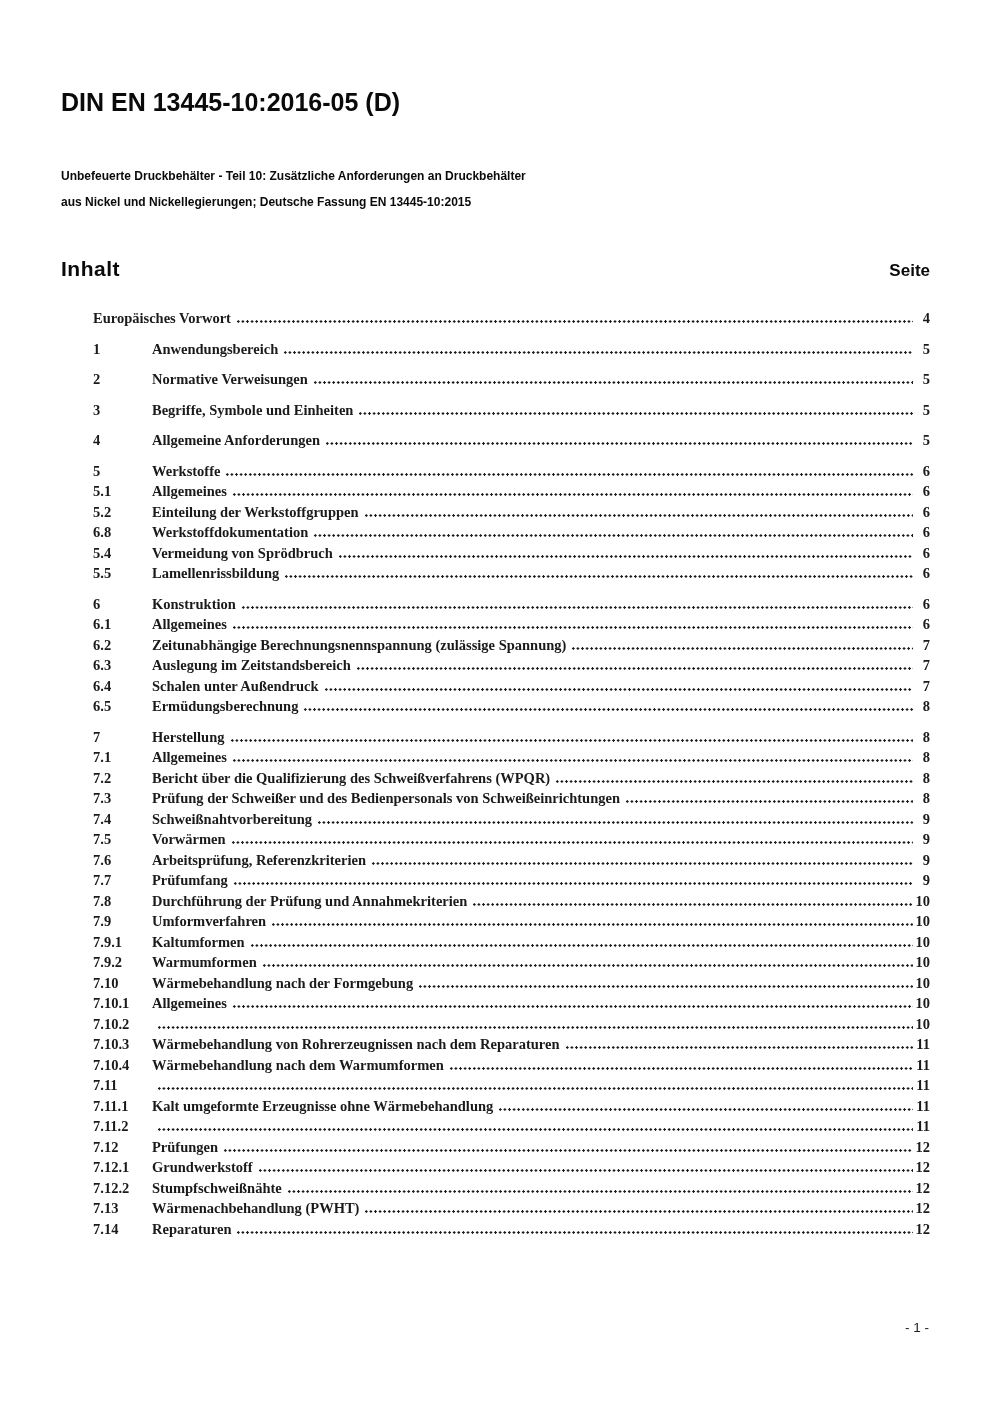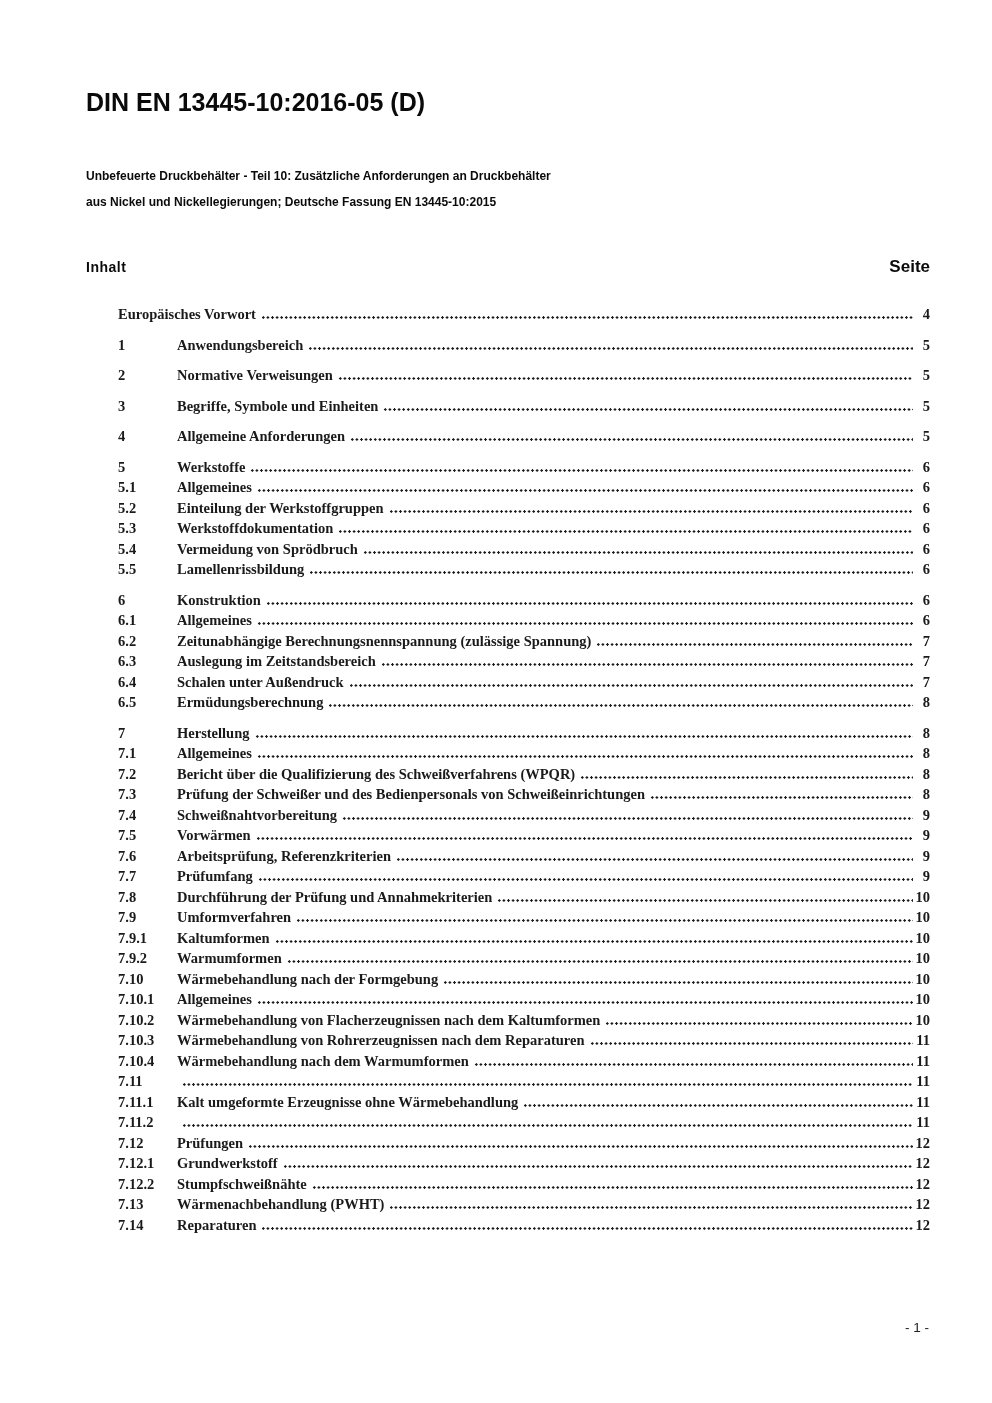--- a/index.html
+++ b/index.html
@@ -1,26 +1,26 @@
 <!DOCTYPE html>
 <html><head>
 <meta charset="utf-8">
 <style>
   * { margin: 0; padding: 0; box-sizing: border-box; }
   html, body { width: 992px; height: 1403px; background: #ffffff; }
   body { font-family: "Liberation Sans", sans-serif; color: #111; position: relative; overflow: hidden; }
 
-  .page { position: absolute; inset: 0; padding: 88px 62px 0 86px; }
+  .page { position: absolute; inset: 0; padding: 88px 62px 0 61px; }
 
   .doc-code { font-size: 25px; font-weight: bold; color: #0a0a0a; }
 
   .subtitle { margin-top: 46px; font-size: 12px; font-weight: bold; line-height: 26px; color: #0a0a0a; }
 
   .toc-header { margin-top: 42px; display: flex; justify-content: space-between; align-items: baseline; }
-  .toc-heading { font-size: 14px; font-weight: bold; letter-spacing: 0.5px; color: #0a0a0a; }
+  .toc-heading { font-size: 21px; font-weight: bold; letter-spacing: 0.5px; color: #0a0a0a; }
   .page-label { font-size: 17px; font-weight: bold; color: #0a0a0a; }
 
   .toc { margin-top: 27px; font-family: "Liberation Serif", serif; font-weight: bold;
          font-size: 14.5px; color: #1a1a1a; margin-left: 32px; }
   .toc-group { margin-bottom: 10px; }
   .toc-row { display: flex; align-items: baseline; line-height: 20.5px; white-space: nowrap; }
   .toc-num { flex: 0 0 59px; }
   .toc-title { flex: 0 0 auto; }
   .dots { flex: 1 1 auto; min-width: 10px; height: 3px; margin: 0 3px 0 5px;
           background-image: radial-gradient(circle, #1a1a1a 1px, transparent 1.4px);
@@ -101,21 +101,21 @@
     <span class="dots"></span>
     <span class="toc-page">6</span>
   </div>
         <div class="toc-row">
     <span class="toc-num">5.2</span>
     <span class="toc-title">Einteilung der Werkstoffgruppen</span>
     <span class="dots"></span>
     <span class="toc-page">6</span>
   </div>
         <div class="toc-row">
-    <span class="toc-num">5.3</span>
+    <span class="toc-num">6.8</span>
     <span class="toc-title">Werkstoffdokumentation</span>
     <span class="dots"></span>
     <span class="toc-page">6</span>
   </div>
         <div class="toc-row">
     <span class="toc-num">5.4</span>
     <span class="toc-title">Vermeidung von Sprödbruch</span>
     <span class="dots"></span>
     <span class="toc-page">6</span>
   </div>
@@ -244,21 +244,20 @@
     <span class="toc-page">10</span>
   </div>
         <div class="toc-row">
     <span class="toc-num">7.10.1</span>
     <span class="toc-title">Allgemeines</span>
     <span class="dots"></span>
     <span class="toc-page">10</span>
   </div>
         <div class="toc-row">
     <span class="toc-num">7.10.2</span>
-    <span class="toc-title">Wärmebehandlung von Flacherzeugnissen nach dem Kaltumformen</span>
     <span class="dots"></span>
     <span class="toc-page">10</span>
   </div>
         <div class="toc-row">
     <span class="toc-num">7.10.3</span>
     <span class="toc-title">Wärmebehandlung von Rohrerzeugnissen nach dem Reparaturen</span>
     <span class="dots"></span>
     <span class="toc-page">11</span>
   </div>
         <div class="toc-row">

